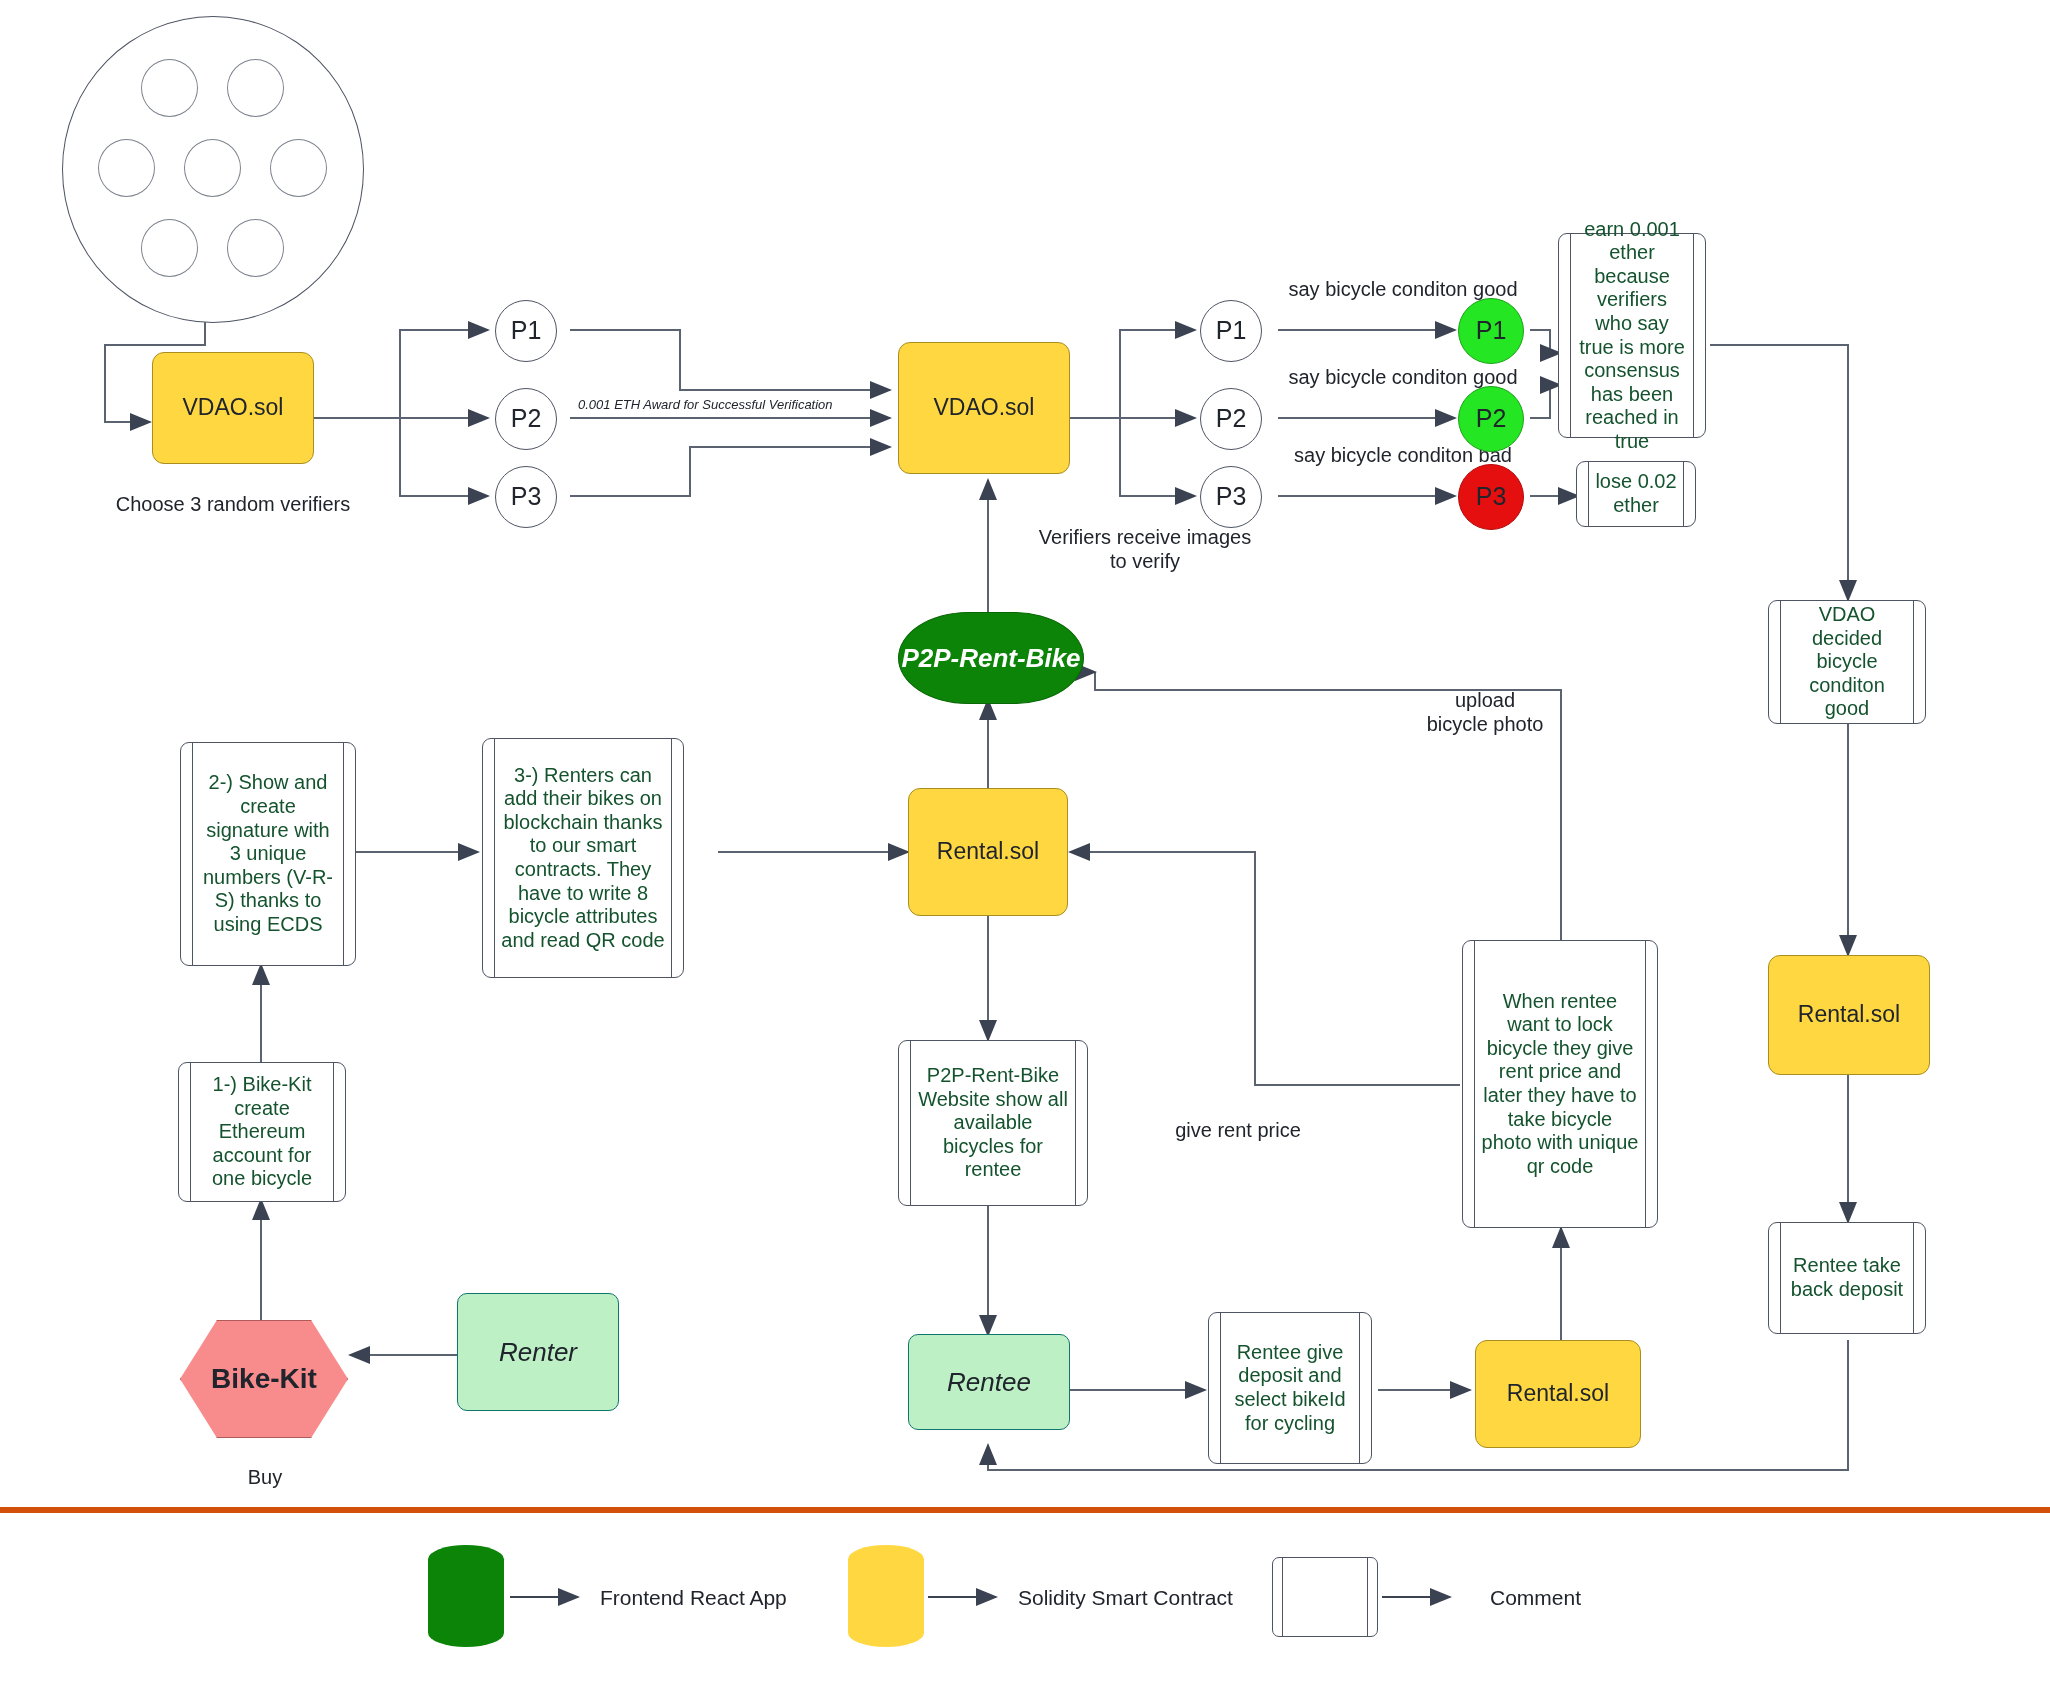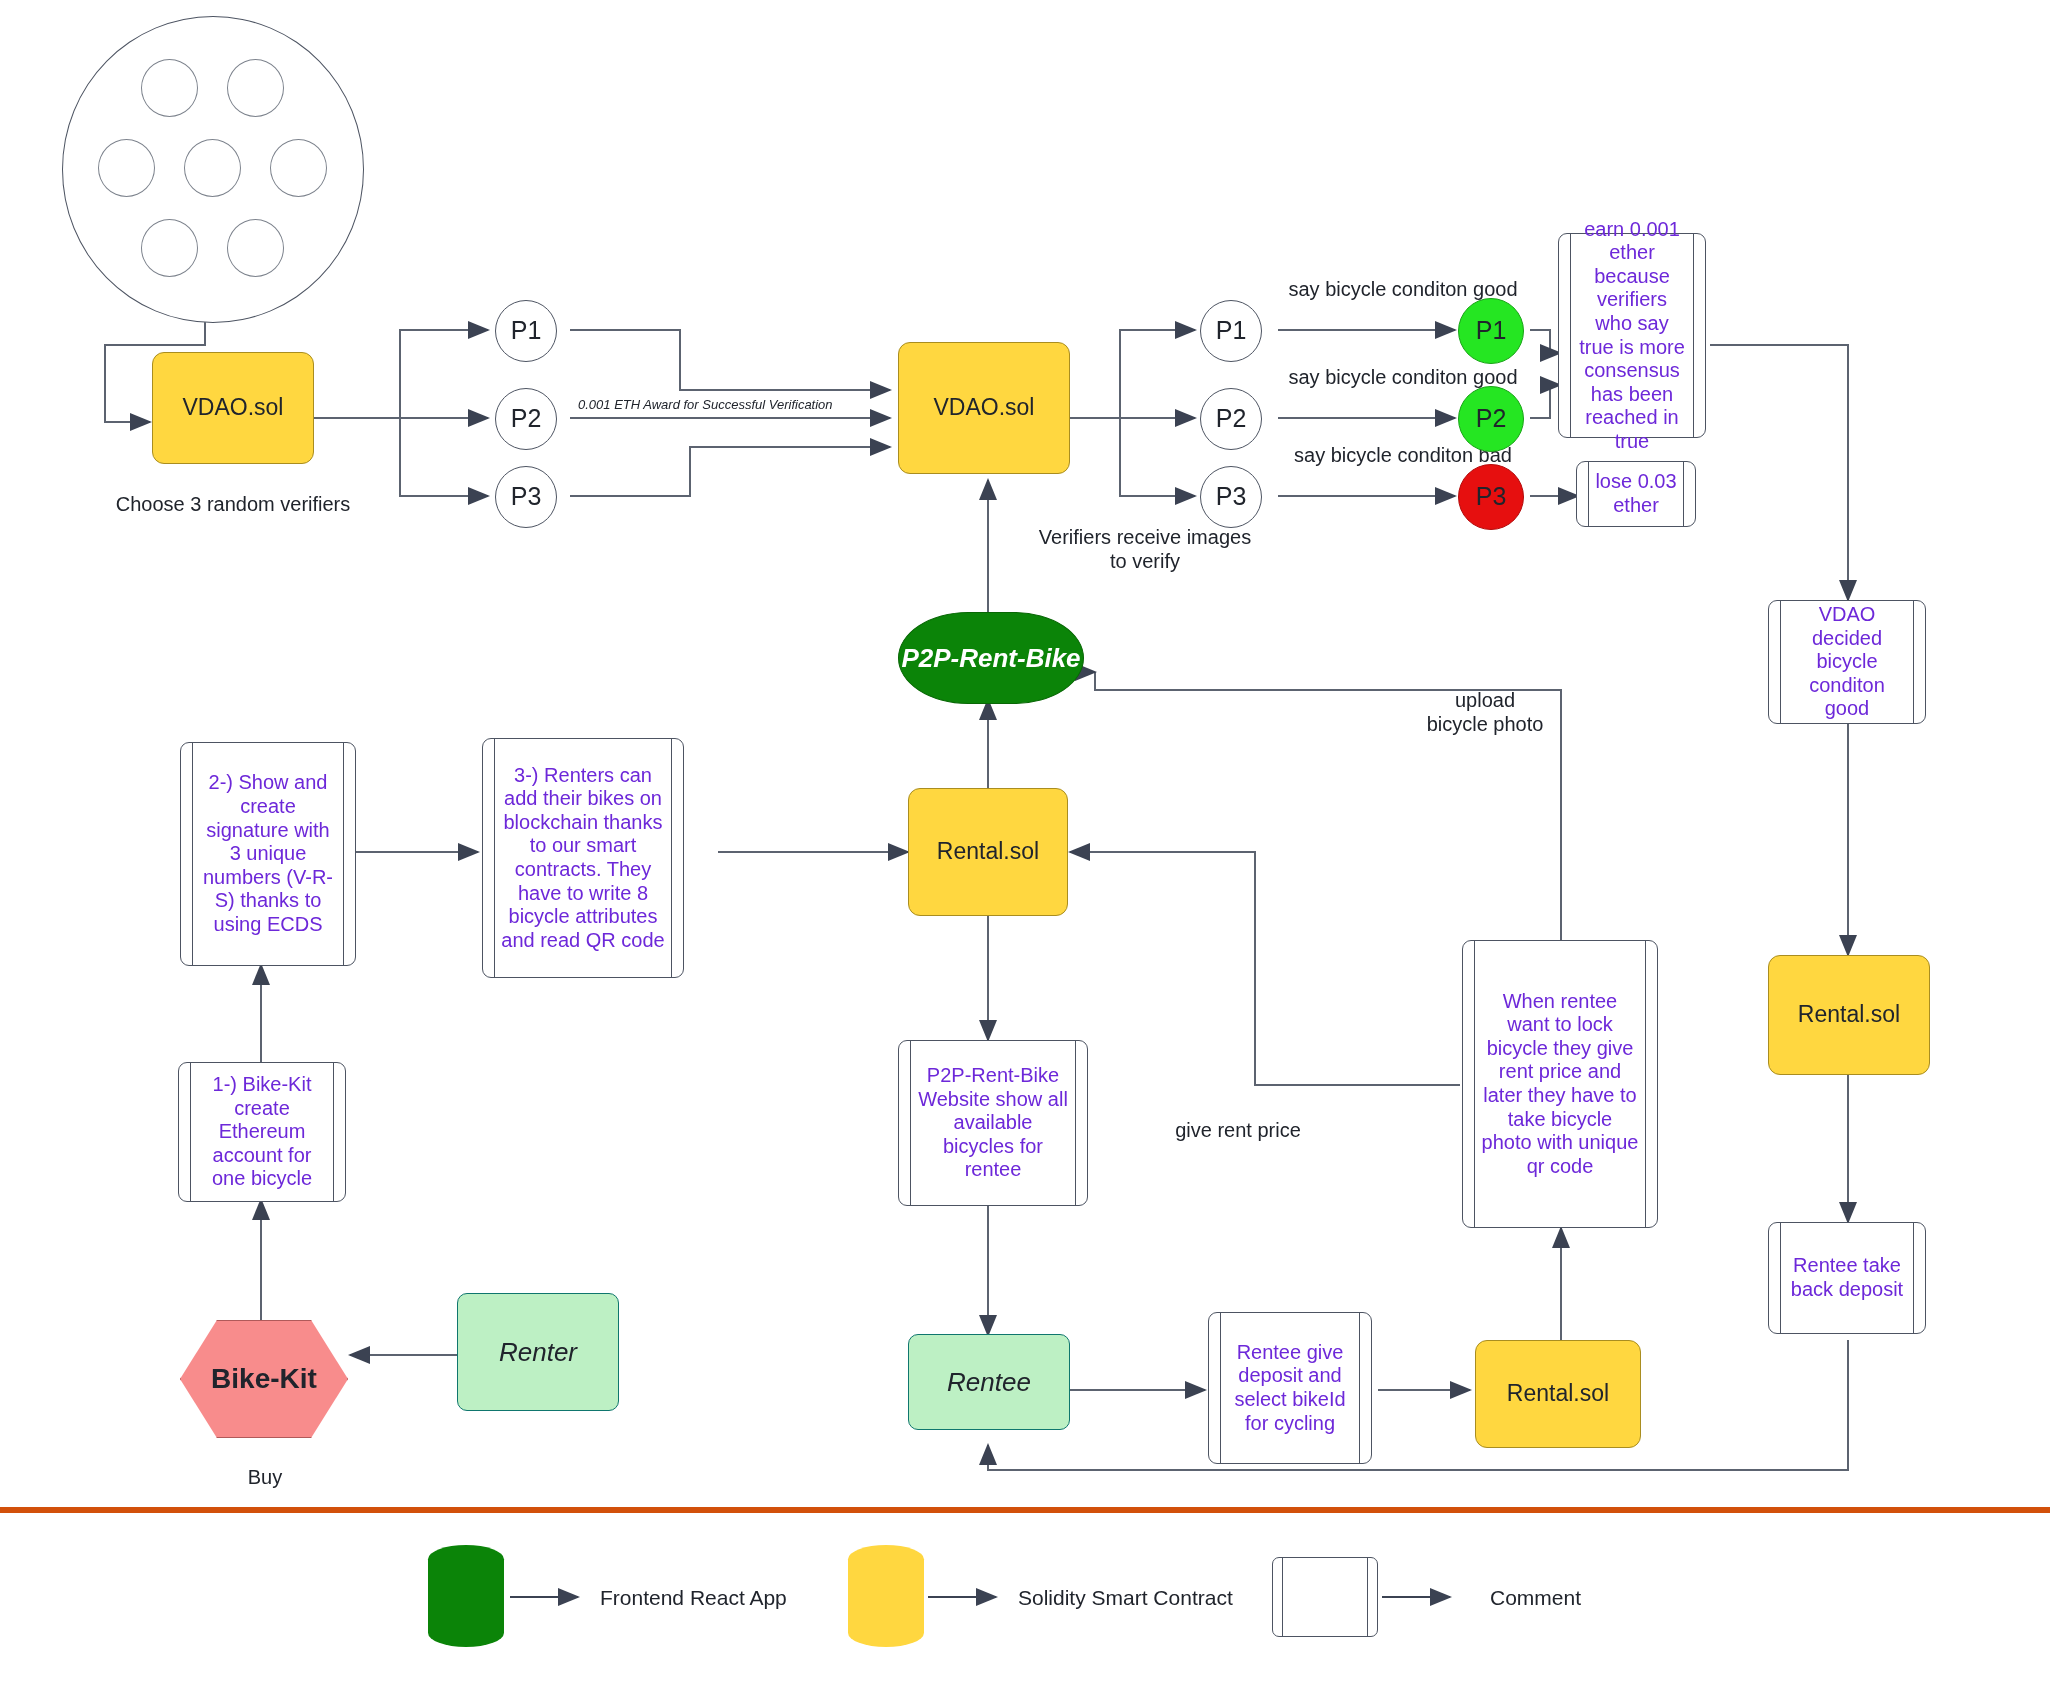--- a/index.html
+++ b/index.html
@@ -51,21 +51,21 @@
     font-size: 26px;
     font-weight: bold;
     font-style: italic;
   }
   
   .comment {
     background: #ffffff;
     border: 1px solid #4d5462;
     border-radius: 9px;
     font-size: 20px;
-    color: #6d28d9;
+    color: #14532d;
     padding: 6px 18px;
   }
   .comment::before,
   .comment::after {
     content: "";
     position: absolute;
     top: -1px;
     bottom: -1px;
     width: 0;
     border-left: 1px solid #4d5462;
@@ -289,21 +289,21 @@
   </div>
   <div class="node pcircle bad" style="left:1458px; top:464px; width:66px; height:66px;">
     <span>P3</span>
   </div>
 
   <div class="node comment" style="left:1558px; top:233px; width:148px; height:205px;">
     <span class="ctext">earn 0.001 ether because verifiers who say true is more consensus has been reached in true</span>
   </div>
 
   <div class="node comment" style="left:1576px; top:461px; width:120px; height:66px;">
-    <span class="ctext">lose 0.03 ether</span>
+    <span class="ctext">lose 0.02 ether</span>
   </div>
 
   <div class="lbl" style="left:1000px; top:525px; width:290px; text-align:center;">Verifiers receive images
 to verify</div>
 
   <div class="node react-app" style="left:898px; top:612px; width:186px; height:92px;">
     <span>P2P-Rent-Bike</span>
   </div>
 
   <div class="node sol" style="left:908px; top:788px; width:160px; height:128px;">

